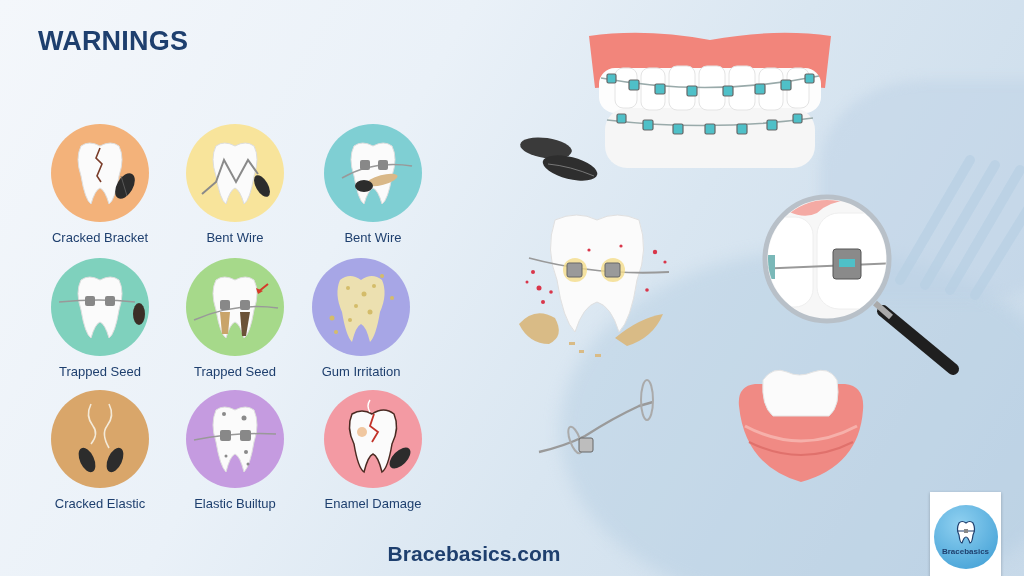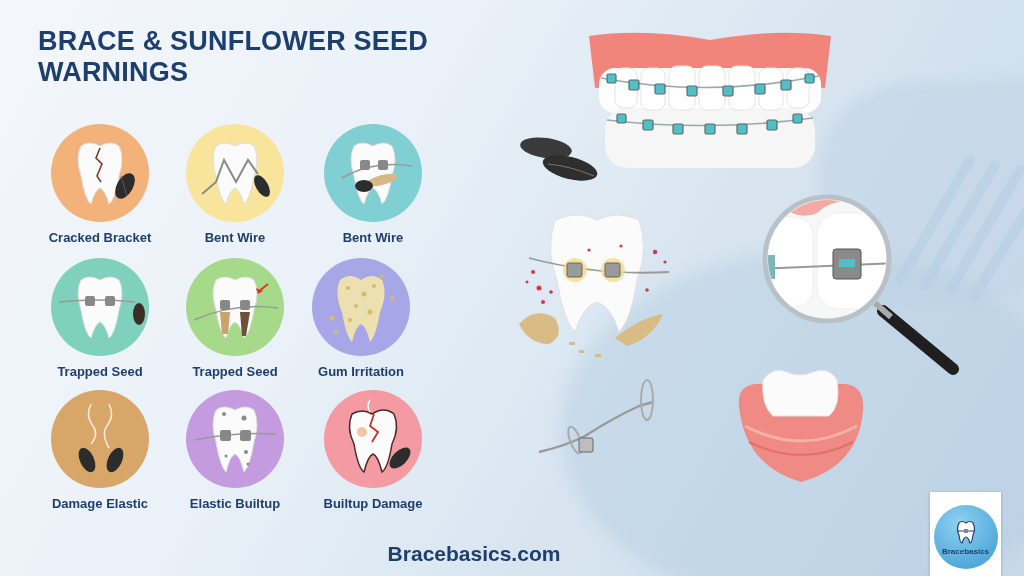--- a/index.html
+++ b/index.html
@@ -21,21 +21,21 @@
     font-family: "Liberation Sans", sans-serif;
   }
   .grid { position:absolute; left:30px; top:124px; width:410px; }
   .cell { position:absolute; width:130px; text-align:center; }
   .circle {
     width:98px; height:98px; border-radius:50%; margin:0 auto;
     position:relative; overflow:hidden;
   }
   .circle svg { width:98px; height:98px; display:block; }
   .label {
-    margin-top:8px; font-weight:700; font-size:13px; color:#1e3f6e;
+    margin-top:8px; font-weight:400; font-size:13px; color:#1e3f6e;
     font-family:"Liberation Sans", sans-serif;
   }
 
   .footer {
     position:absolute; left:0; width:948px; top:542px; text-align:center;
     font-weight:700; font-size:21px; color:#1e3f6e;
     font-family:"Liberation Sans", sans-serif;
   }
   .logo-box {
     position:absolute; left:930px; top:492px; width:71px; height:90px;
@@ -59,21 +59,20 @@
 <svg class="bg-lamp" viewBox="0 0 160 200">
   <g stroke="#b8d0e4" stroke-width="10" stroke-linecap="round" fill="none" opacity="0.7">
     <path d="M20 180 L90 60"></path>
       <path d="M45 185 L115 65"></path>
       <path d="M70 190 L140 70"></path>
       <path d="M95 195 L160 90"></path>
   </g>
 </svg>
 
 <div class="title">
-  <div>BRACE &amp; SUNFLOWER SEED</div>
   <div>WARNINGS</div>
 </div>
 
 <div class="grid">
 
   <div class="cell" style="left:5px;top:0">
     <div class="circle" style="background:#f3b27a">
       <svg viewBox="0 0 98 98">
         <path d="M30 22 Q38 16 49 22 Q60 16 68 22 Q74 34 68 52 Q64 76 58 80 Q54 66 49 64 Q44 66 40 80 Q34 76 30 52 Q24 34 30 22Z" fill="#fbfbfb" stroke="#ddd"></path>
         <path d="M49 24 L45 34 L51 40 L46 52 L50 58" stroke="#7a3d2a" stroke-width="1.6" fill="none"></path>
@@ -157,21 +156,21 @@
 
   <div class="cell" style="left:5px;top:266px">
     <div class="circle" style="background:#d9a66a">
       <svg viewBox="0 0 98 98">
         <path d="M40 14 Q34 26 42 36 Q48 44 40 54" stroke="#f4ead8" stroke-width="1.6" fill="none"></path>
         <path d="M58 14 Q64 26 56 36 Q50 44 58 58" stroke="#f4ead8" stroke-width="1.6" fill="none"></path>
         <ellipse cx="36" cy="70" rx="7" ry="13" transform="rotate(-25 36 70)" fill="#2c2c2c"></ellipse>
         <ellipse cx="64" cy="70" rx="7" ry="13" transform="rotate(25 64 70)" fill="#2c2c2c"></ellipse>
       </svg>
     </div>
-    <div class="label">Damage Elastic</div>
+    <div class="label">Cracked Elastic</div>
   </div>
   <div class="cell" style="left:140px;top:266px">
     <div class="circle" style="background:#c59be0">
       <svg viewBox="0 0 98 98">
         <path d="M30 20 Q38 14 49 20 Q60 14 68 20 Q74 34 68 52 Q64 76 58 82 Q54 66 49 64 Q44 66 40 82 Q34 76 30 52 Q24 34 30 20Z" fill="#fbfbfb" stroke="#ddd"></path>
         <path d="M8 50 Q49 42 90 44" stroke="#999" stroke-width="1.5" fill="none"></path>
         <rect x="34" y="40" width="11" height="11" rx="2" fill="#888"></rect>
           <rect x="54" y="40" width="11" height="11" rx="2" fill="#888"></rect>
         <g fill="#8a8a8a">
             <circle cx="38" cy="24" r="2"></circle>
@@ -187,21 +186,21 @@
   <div class="cell" style="left:278px;top:266px">
     <div class="circle" style="background:#f39aa3">
       <svg viewBox="0 0 98 98">
         <path d="M28 24 Q38 18 48 24 Q60 16 70 24 Q76 38 68 54 Q64 78 58 82 Q54 66 49 64 Q44 66 40 82 Q34 78 30 54 Q22 38 28 24Z" fill="#fbfbfb" stroke="#4a2a22" stroke-width="1.5"></path>
         <path d="M50 24 L46 36 L54 42 L48 52" stroke="#c2332a" stroke-width="1.8" fill="none"></path>
         <circle cx="38" cy="42" r="5" fill="#f0c7a0"></circle>
         <path d="M46 10 Q42 16 46 22" stroke="#fff" stroke-width="1.4" fill="none"></path>
         <ellipse cx="76" cy="68" rx="7" ry="13" transform="rotate(45 76 68)" fill="#2c2c2c"></ellipse>
       </svg>
     </div>
-    <div class="label">Builtup Damage</div>
+    <div class="label">Enamel Damage</div>
   </div>
 </div>
 
 <svg class="illus" style="left:585px;top:28px;width:250px;height:146px" viewBox="0 0 250 146">
   <path d="M4 8 Q60 0 125 12 Q190 0 246 8 L240 60 Q125 50 10 60Z" fill="#f2857b"></path>
   <rect x="14" y="40" width="222" height="45" rx="16" fill="#fdfdfd"></rect>
   <rect x="20" y="80" width="210" height="60" rx="22" fill="#f6f6f6"></rect>
   <g fill="#fff" stroke="#e4e4e4">
       <rect x="30" y="40" width="22" height="40" rx="8"></rect>
       <rect x="56" y="40" width="24" height="42" rx="8"></rect>

